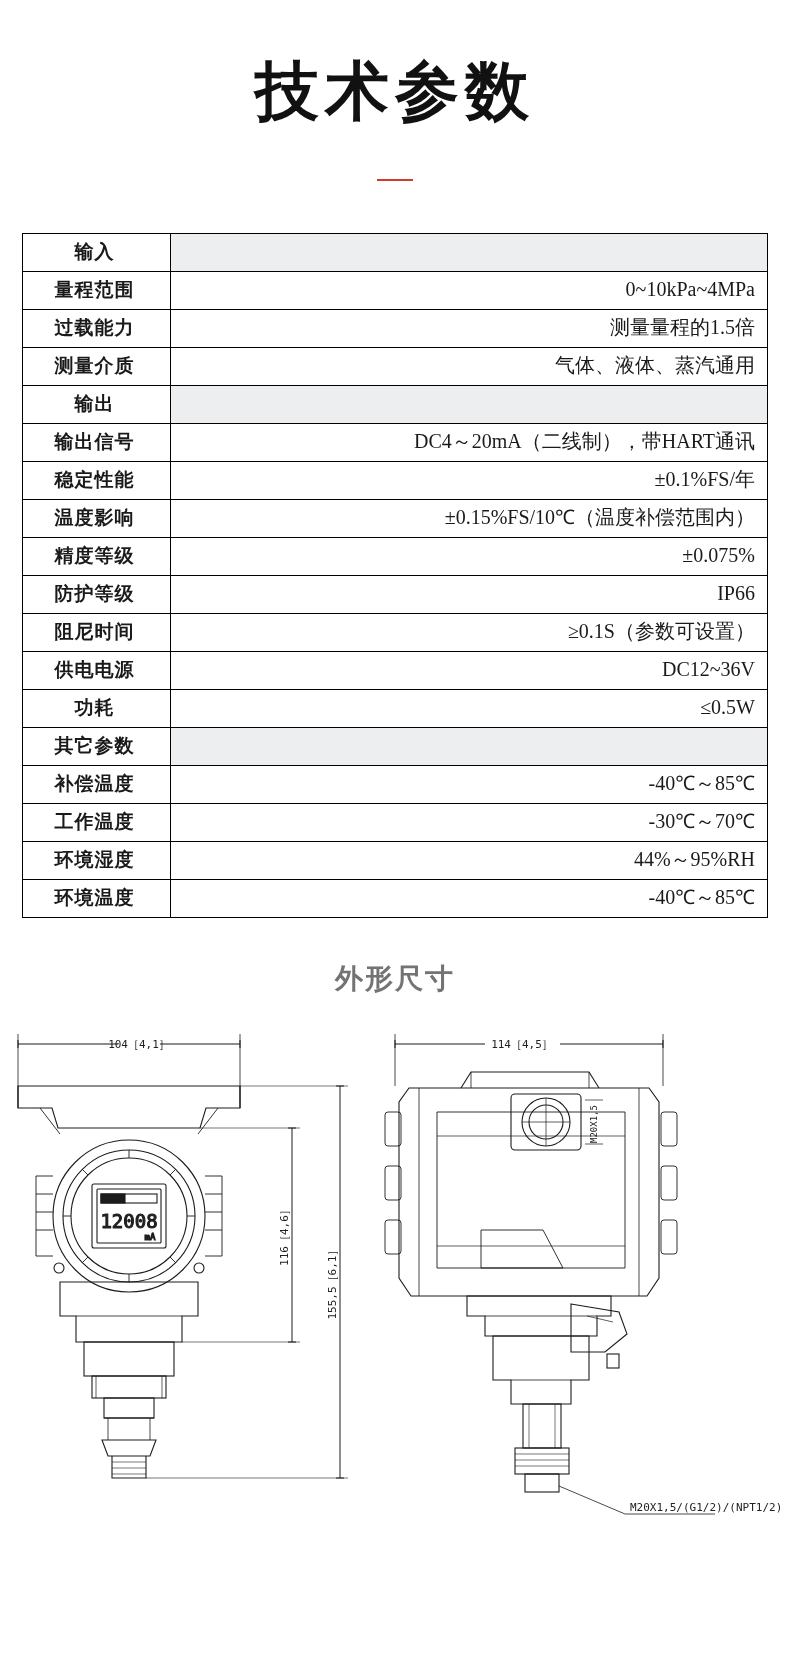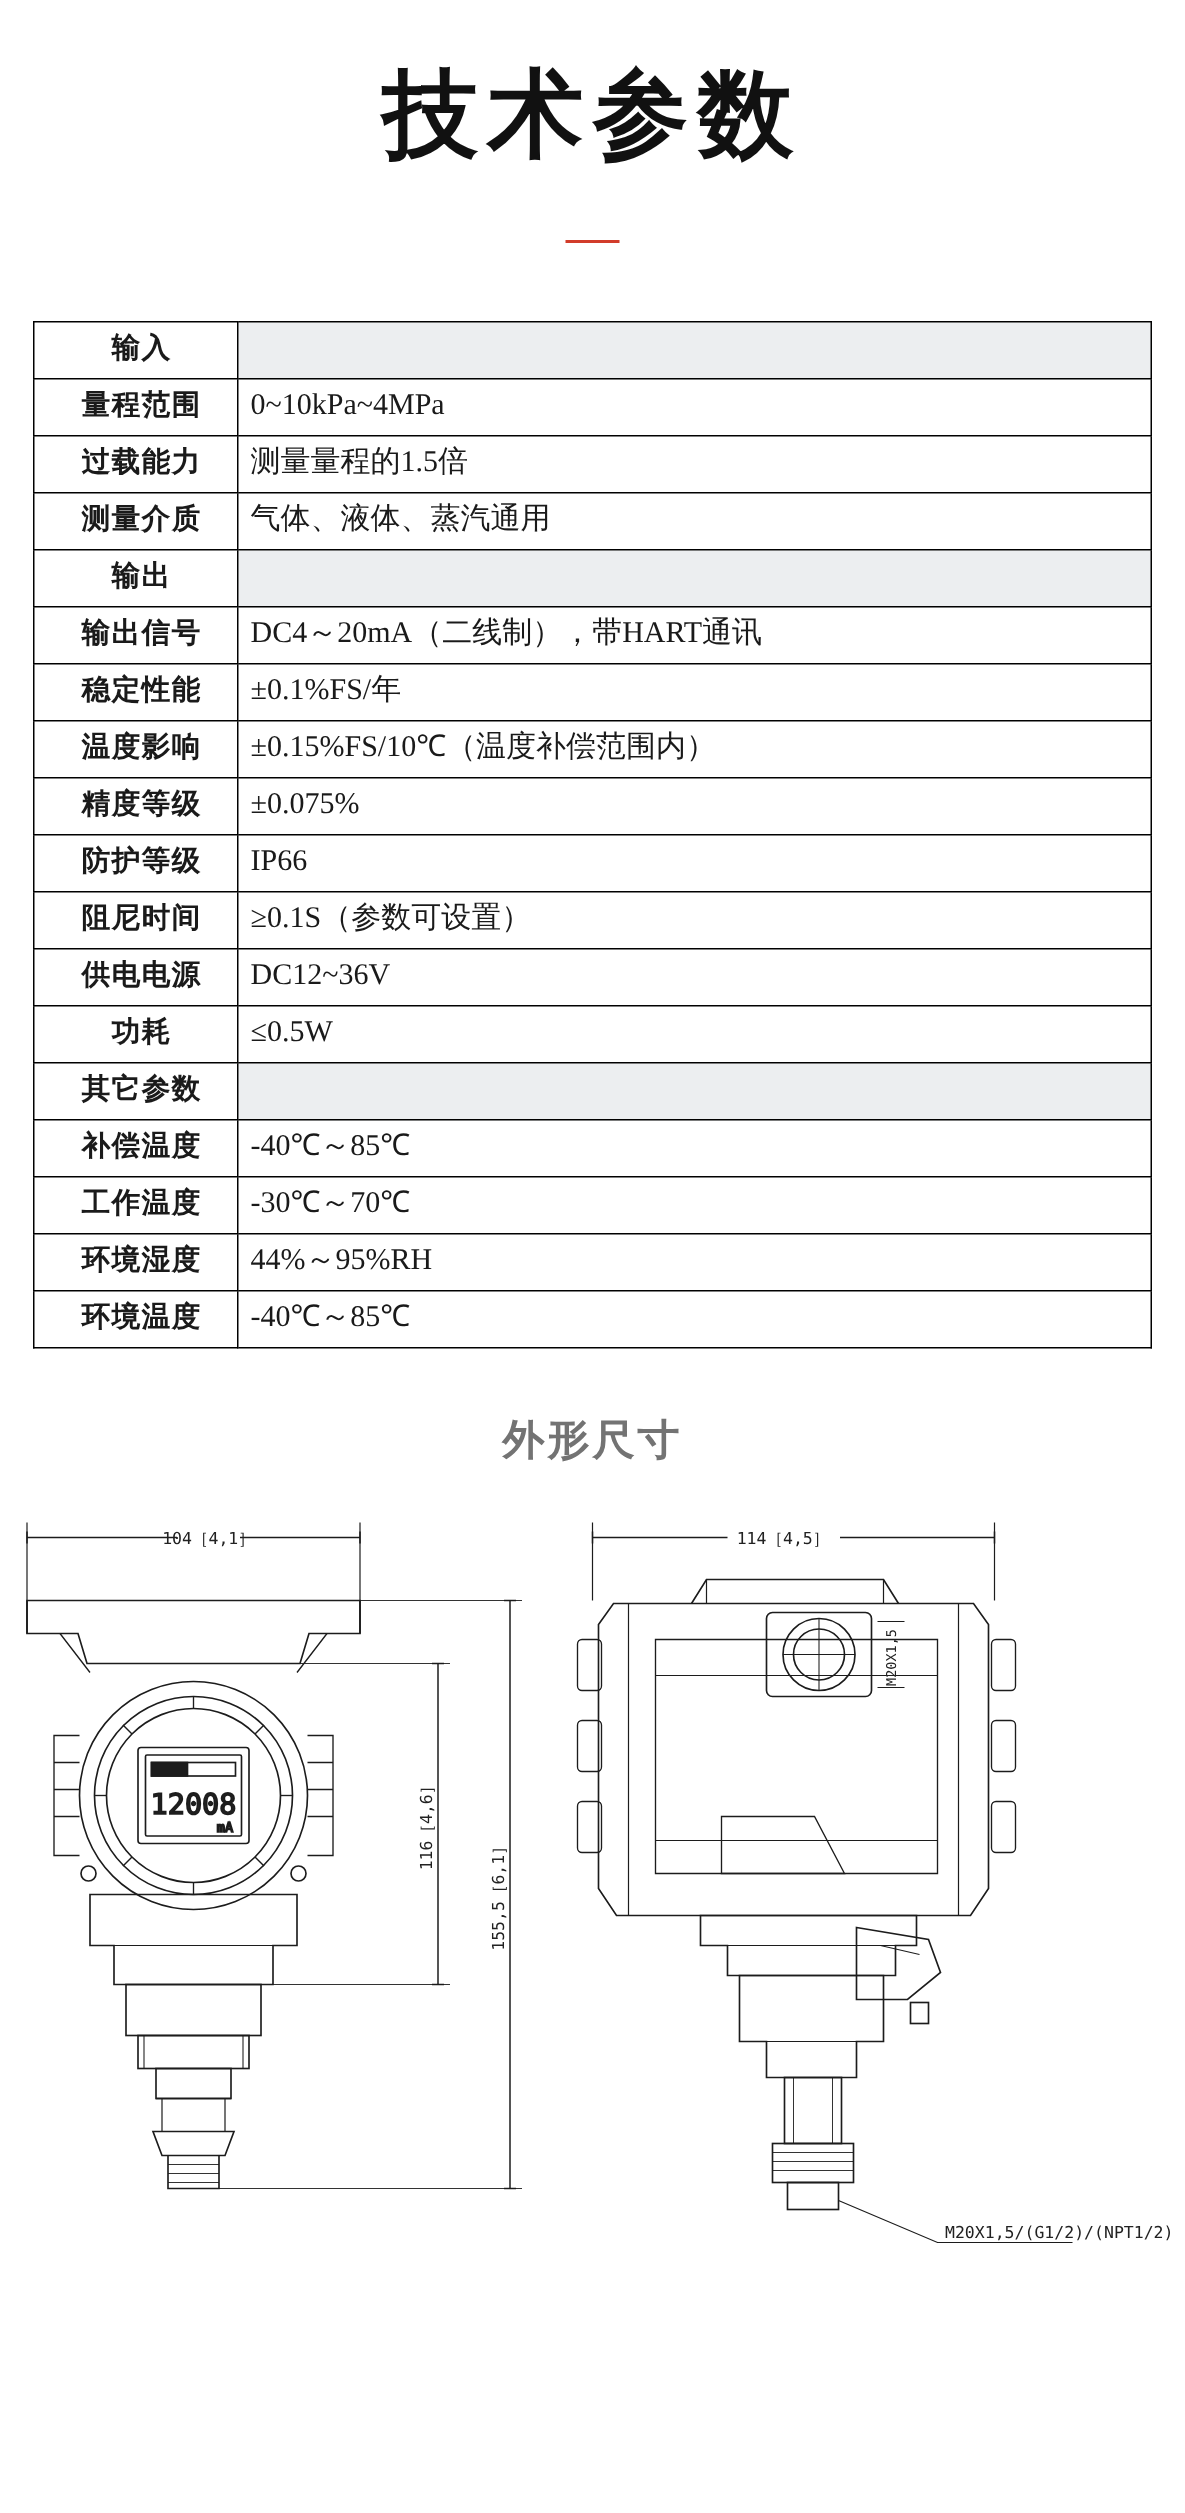--- a/index.html
+++ b/index.html
@@ -12,26 +12,26 @@
     height: 1675px;
     position: relative;
     font-family: "Liberation Serif", "DejaVu Serif", serif;
     color: #1a1a1a;
     overflow: hidden;
   }
 
   
   .page-title {
     text-align: center;
-    font-family: Liberation Serif, serif;
+    font-family: Liberation Mono, monospace;
     font-weight: bold;
     font-size: 64px;
     letter-spacing: 6px;
     color: #111111;
-    padding-top: 42px;
+    padding-top: 61px;
     line-height: 1.1;
   }
   .title-rule-wrap {
     display: flex;
     justify-content: center;
     margin-top: 48px;
   }
   .title-rule {
     width: 36px;
     height: 2px;
@@ -44,37 +44,37 @@
   }
   table.spec {
     width: 746px;
     border-collapse: collapse;
     table-layout: fixed;
     font-size: 19px;
   }
   table.spec td {
     border: 1px solid #000000;
     height: 33px;
-    padding: 1px 0 3px 8px;
+    padding: 1px 12px 3px 8px;
     vertical-align: middle;
     line-height: 1.25;
   }
   td.key {
     width: 127px;
     font-family: "Liberation Sans", sans-serif;
     font-weight: bold;
     font-size: 19px;
     letter-spacing: 1px;
     text-align: center;
     white-space: nowrap;
   }
   td.val {
     font-family: "Liberation Serif", serif;
     font-size: 20px;
-    text-align: left;
+    text-align: right;
   }
   tr.section td.val {
     background: #eceef0;
   }
   tr.section td.key {
     background: #ffffff;
   }
 
   
   .dim-title {

